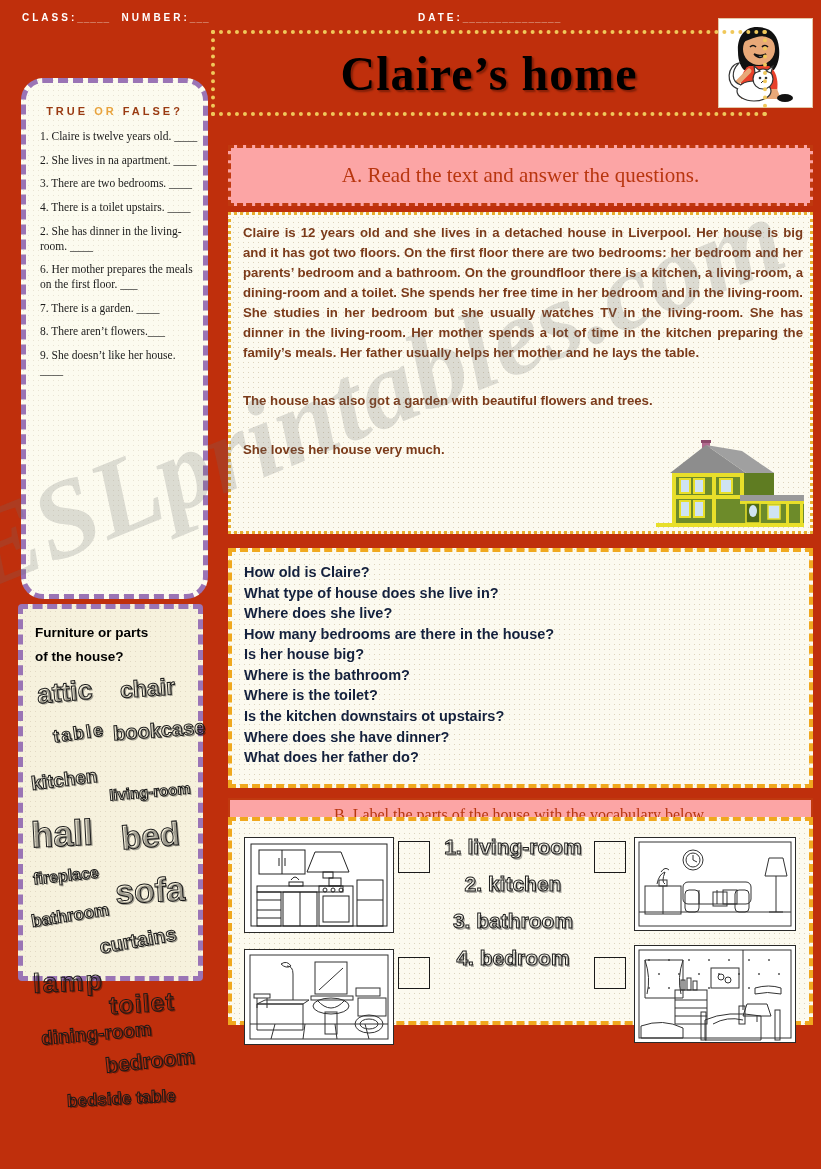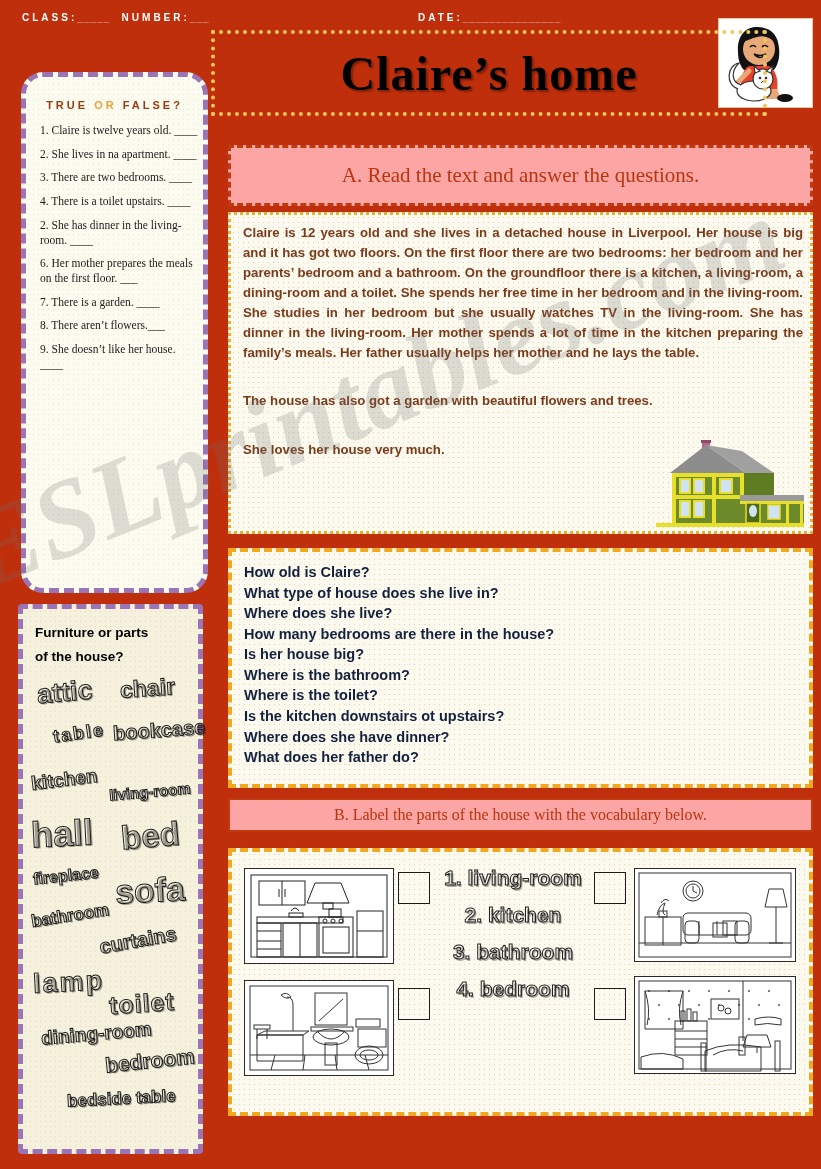--- a/index.html
+++ b/index.html
@@ -31,24 +31,24 @@
     color:#000000;font-family:"Liberation Serif", serif;font-weight:bold;
     font-size:48px;letter-spacing:1px;
     text-shadow:1px 1px 0 #8d1f06, 2px 2px 2px rgba(0,0,0,.35);
   }
 
   
   .panel{
     position:absolute;background:#fcfbef;
     border:5px dashed #9a74b5;box-sizing:border-box;
   }
-  #tf-panel{left:21px;top:72px;width:187px;height:521px;border-radius:22px;
+  #tf-panel{left:21px;top:78px;width:187px;height:521px;border-radius:22px;
     background-image:radial-gradient(#e9e4d4 0.6px, transparent 0.7px);
     background-size:5px 5px;background-color:#fcfbef;}
-  #voc-panel{left:18px;top:604px;width:185px;height:550px;border-radius:4px;
+  #voc-panel{left:18px;top:604px;width:185px;height:377px;border-radius:4px;
     background-image:radial-gradient(#e2d9c4 0.7px, transparent 0.8px);
     background-size:5px 5px;background-color:#f6f1dd;}
 
   .tf-head{
     position:absolute;left:0;top:22px;width:100%;text-align:center;
     font-size:11px;font-weight:bold;letter-spacing:3px;color:#9a3b12;
   }
   .tf-head .or{color:#e8a33d;}
 
   .tf-list{position:absolute;left:14px;top:46px;width:160px;}
@@ -81,21 +81,21 @@
   #secB{left:228px;top:798px;width:585px;height:34px;font-size:16px;border:2px solid #c0390f;}
 
   .content-box{
     position:absolute;box-sizing:border-box;
     background-color:#fcfaef;
     background-image:radial-gradient(#ddd4bd 0.7px, transparent 0.8px);
     background-size:5px 5px;
   }
   #textbox{left:228px;top:212px;width:585px;height:322px;border:3px dotted #e8ae2e;}
   #qbox{left:228px;top:548px;width:585px;height:240px;border:4px dashed #f0a81e;}
-  #labelbox{left:228px;top:848px;width:585px;height:268px;border:4px dashed #f0a81e;}
+  #labelbox{left:228px;top:817px;width:585px;height:208px;border:4px dashed #f0a81e;}
 
   .rtext{
     position:absolute;left:12px;top:8px;width:560px;
     color:#7b3b1a;font-size:13.2px;font-weight:bold;line-height:1.52;
     text-align:justify;
   }
   .rtext p{margin:0 0 7px 0;}
   .rtext p.nofill{text-align:left;margin-top:28px;}
 
   .qlist{position:absolute;left:12px;top:10px;width:560px;}

